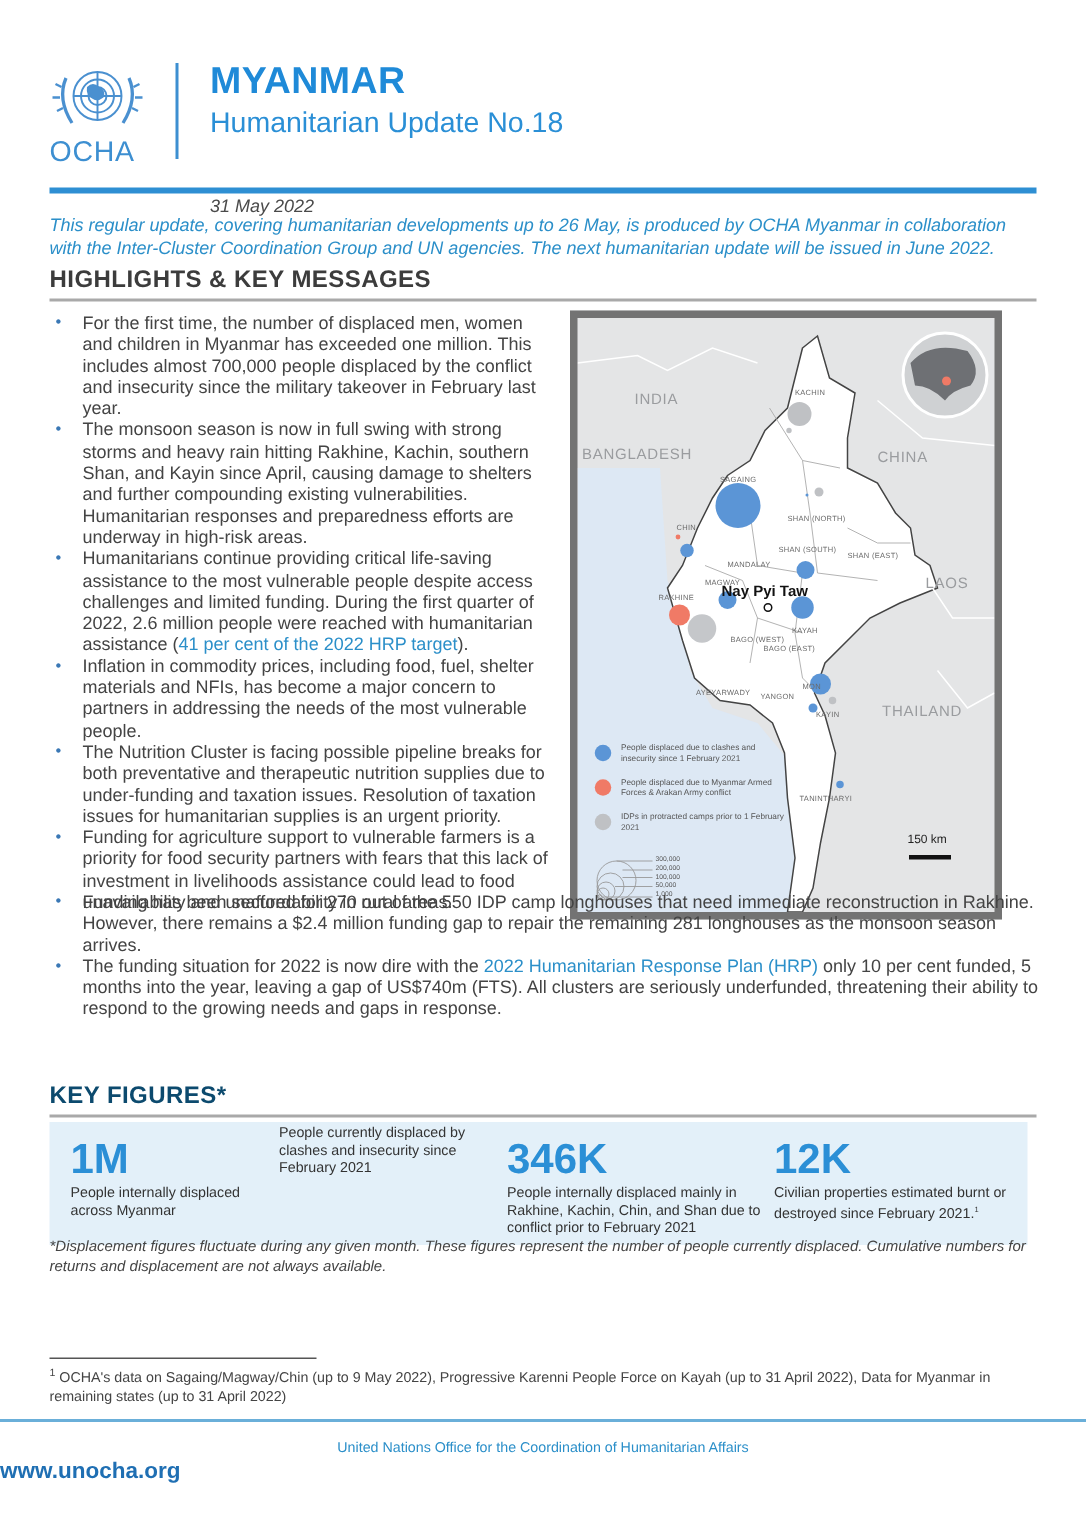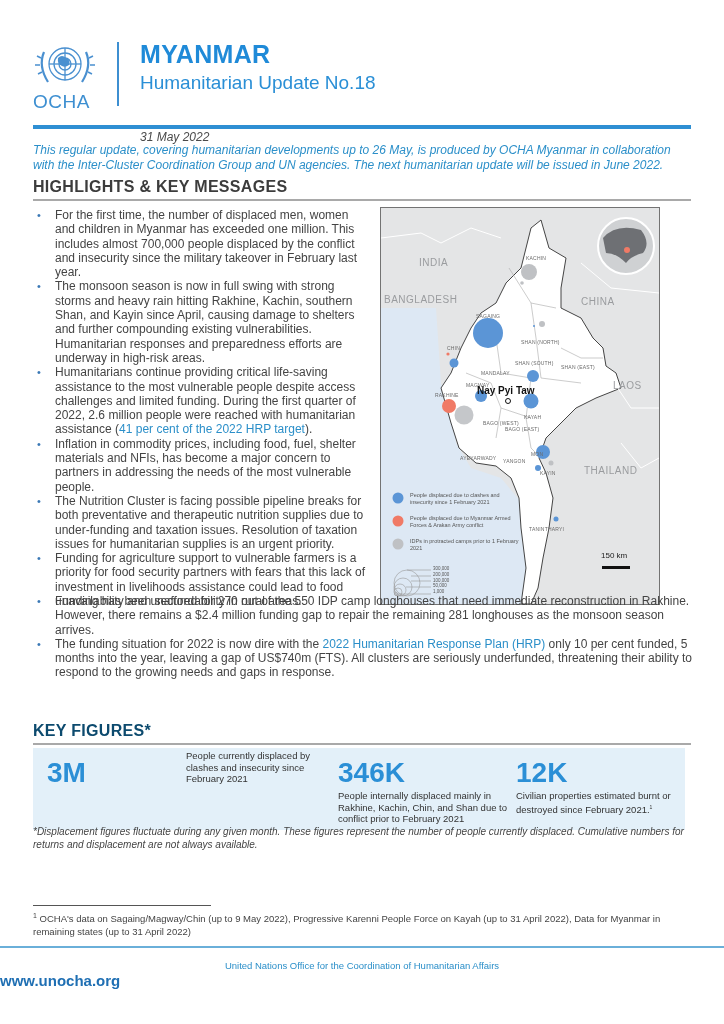--- a/index.html
+++ b/index.html
@@ -20,21 +20,21 @@
   .rule1 { left:33px; top:199px; width:658px; height:2px; background:#a9a9a9; }
 
   ul.bullets { margin:0; padding:0; list-style:none; font-size:12px; line-height:14.3px; color:#444; }
   ul.bullets li { position:relative; padding-left:20px; }
   ul.bullets li::before { content:"•"; position:absolute; left:2px; top:0; color:#3a78b5; font-size:11px; }
   .narrow { left:35px; top:208px; width:336px; }
   .wide { left:35px; top:594px; width:660px; }
   a.lnk { color:#2b8fc9; text-decoration:none; }
 
   
-  .map { left:380px; top:207px; width:278px; height:396px; background:#e4e5e6; border:1px solid #737373; overflow:hidden; }
+  .map { left:380px; top:207px; width:278px; height:396px; background:#e4e5e6; border:5px solid #737373; overflow:hidden; }
   .map svg { position:absolute; left:0; top:0; }
   .map .lbl { position:absolute; font-size:10px; color:#9a9c9f; letter-spacing:0.5px; }
   .map .reg { position:absolute; font-size:5px; color:#6a6a6a; letter-spacing:0.2px; }
   .map .cap { position:absolute; font-size:10px; font-weight:bold; color:#111; }
   .map .leg { position:absolute; font-size:5.5px; color:#555; line-height:7px; width:110px; }
   .map .scale { position:absolute; font-size:8px; color:#222; }
 
   
   .h-key { left:33px; top:722px; font-size:16px; font-weight:bold; color:#0c4a6e; letter-spacing:0.3px; }
   .rule2 { left:33px; top:743px; width:658px; height:2px; background:#a9a9a9; }
@@ -196,21 +196,22 @@
 
 <ul class="abs bullets wide">
   <li><span>Funding has been secured for 270 out of the 550 IDP camp longhouses that need immediate reconstruction in Rakhine. However, there remains a $2.4 million funding gap to repair the remaining 281 longhouses as the monsoon season arrives.</span></li>
   <li><span>The funding situation for 2022 is now dire with the </span><a class="lnk" href="#">2022 Humanitarian Response Plan (HRP)</a><span> only 10 per cent funded, 5 months into the year, leaving a gap of US$740m (FTS). All clusters are seriously underfunded, threatening their ability to respond to the growing needs and gaps in response.</span></li>
 </ul>
 
 <div class="abs h-key">KEY FIGURES*</div>
 <div class="abs rule2"></div>
 <div class="abs kf-box">
   <div class="kf" style="left:14px;width:130px;">
-    <div class="num">3M</div>
+    <div class="num">1M</div>
+    <div class="desc">People internally displaced across Myanmar</div>
   </div>
   <div class="kf" style="left:153px;width:140px;">
     <div class="desc">People currently displaced by clashes and insecurity since February 2021</div>
   </div>
   <div class="kf" style="left:305px;width:170px;">
     <div class="num">346K</div>
     <div class="desc">People internally displaced mainly in Rakhine, Kachin, Chin, and Shan due to conflict prior to February 2021</div>
   </div>
   <div class="kf" style="left:483px;width:160px;">
     <div class="num">12K</div>

